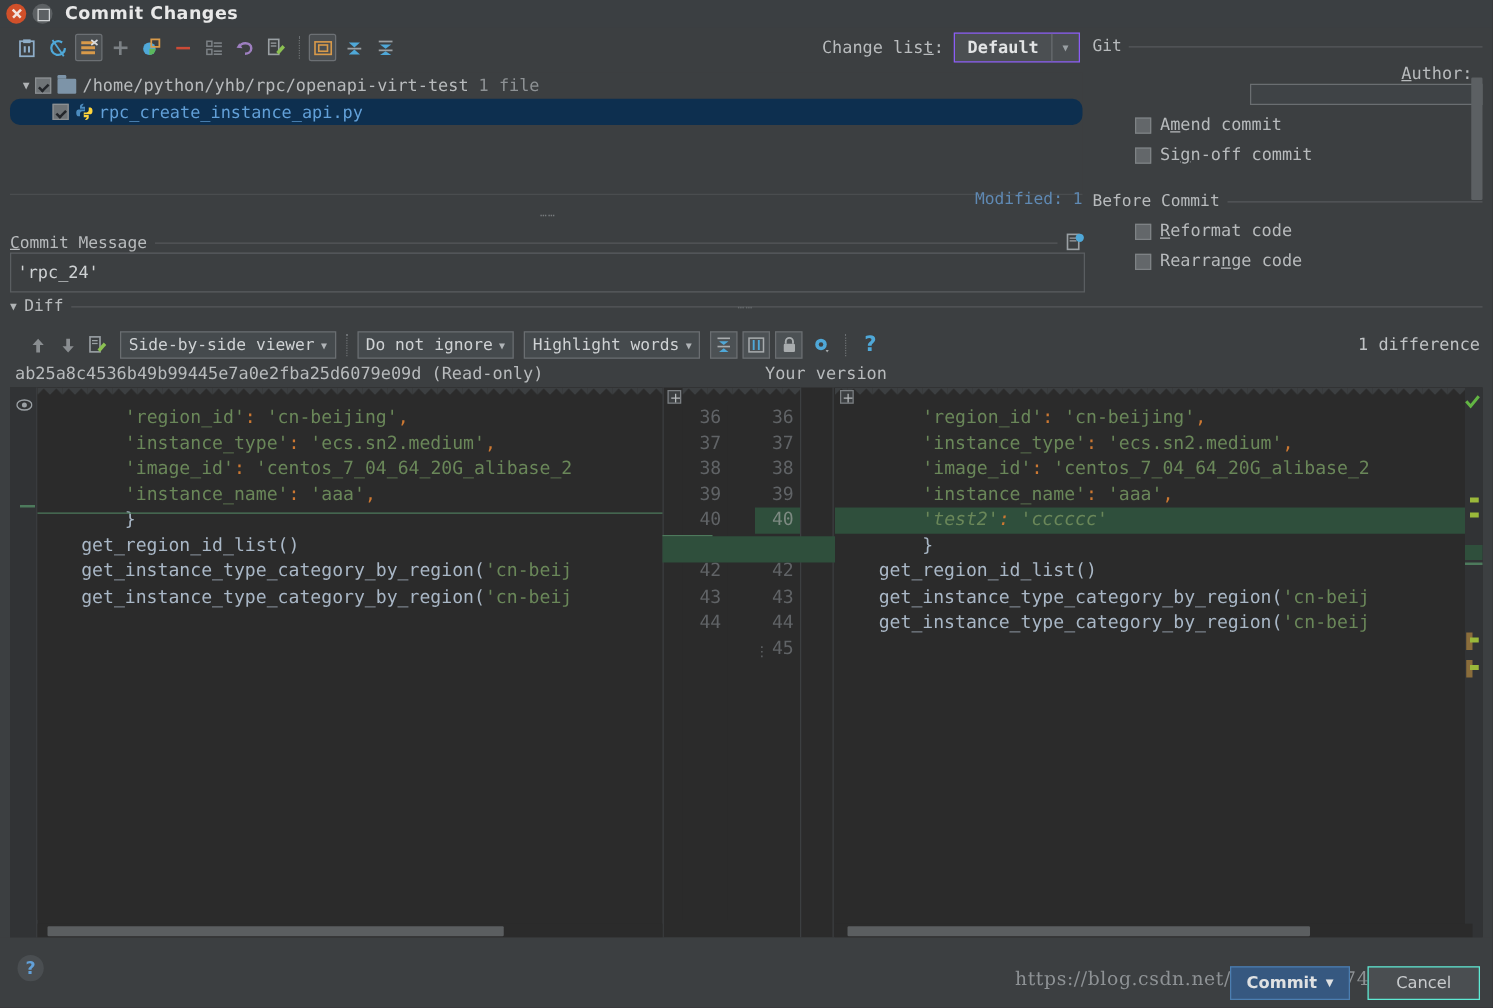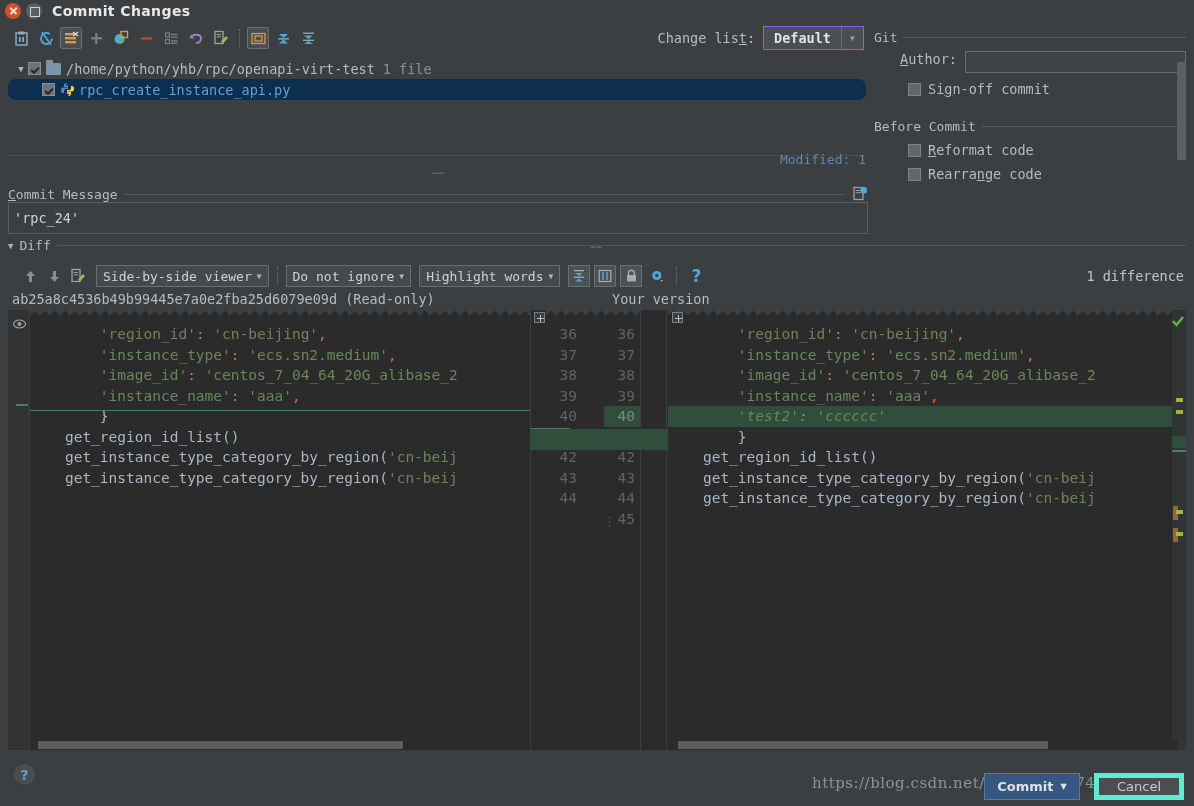--- a/index.html
+++ b/index.html
@@ -119,21 +119,21 @@
     display: flex; align-items: center; gap: 6px;
   }
   .diff-arrow { color: #b0b3b5; font-size: 9px; }
   .diff-title { color: #b8bbbd; font-size: 13px; }
 
   
   .right-panel { position: absolute; left: 874px; top: 30px; width: 312px; height: 210px; }
   .grp-head { display:flex; align-items:center; gap:6px; margin-bottom: 4px; }
   .grp-title { color:#b8bbbd; font-size:13px; white-space:nowrap; }
   .grp-line { flex:1; height:1px; background:#56595c; }
-  .field-row { display:flex; align-items:flex-start; margin: 6px 0 0 26px; }
+  .field-row { display:flex; align-items:flex-end; margin: 6px 0 0 26px; flex-direction: column; }
   .field-label { color:#b8bbbd; font-size:13.5px; margin-right: 8px; }
   .field-label u { text-decoration: underline; }
   .field-input {
     flex:1; height: 22px; border:1px solid #6a6e71; background:#3f4346;
   }
   .cbx-row { display:flex; align-items:center; margin: 8px 0 0 34px; }
   .cbx {
     width: 13px; height: 13px; border:1px solid #7e8285; background:#63676a;
     margin-right: 7px; flex:none;
   }
@@ -270,21 +270,21 @@
     position:absolute; height: 27px; display:flex; align-items:center; justify-content:center;
     font-family:"DejaVu Sans", sans-serif; font-size: 13px; font-weight:bold;
   }
   .btn-commit {
     left: 984px; top: 773px; width: 96px;
     background:#365880; border:1px solid #4c7eb0; color:#dfe1e2;
   }
   .btn-commit .car { font-size: 8px; margin-left: 7px; font-weight:normal; }
   .btn-cancel {
     left: 1094px; top: 773px; width: 90px;
-    background:#4a4e51; border:5px solid #5eead4; color:#c8cbcd; font-weight:normal;
+    background:#4a4e51; border:1px solid #5eead4; color:#c8cbcd; font-weight:normal;
   }
 </style>
 </head>
 <body>
 
 <div id="app">
 
   <div class="titlebar">
     <div class="win-btn win-close"></div>
     <div class="win-btn win-max"></div>
@@ -439,20 +439,24 @@
   </div>
 
   <div class="right-panel">
     <div class="grp-head">
       <span class="grp-title">Git</span>
       <span class="grp-line"></span>
     </div>
     <div class="field-row">
       <span class="field-label"><u>A</u><span>uthor:</span></span>
       <input class="field-input" style="color: rgb(207, 210, 212); font-size: 13px; padding: 0px 4px; outline: none;" value="">
+    </div>
+    <div class="cbx-row">
+      <span class="cbx"></span>
+      <span class="cbx-label"><span>A</span><u>m</u><span>end commit</span></span>
     </div>
     <div class="cbx-row">
       <span class="cbx"></span>
       <span class="cbx-label"><span>Si</span><u>g</u><span>n-off commit</span></span>
     </div>
 
     <div class="before-commit">
       <div class="grp-head">
         <span class="grp-title">Before Commit</span>
         <span class="grp-line"></span>

